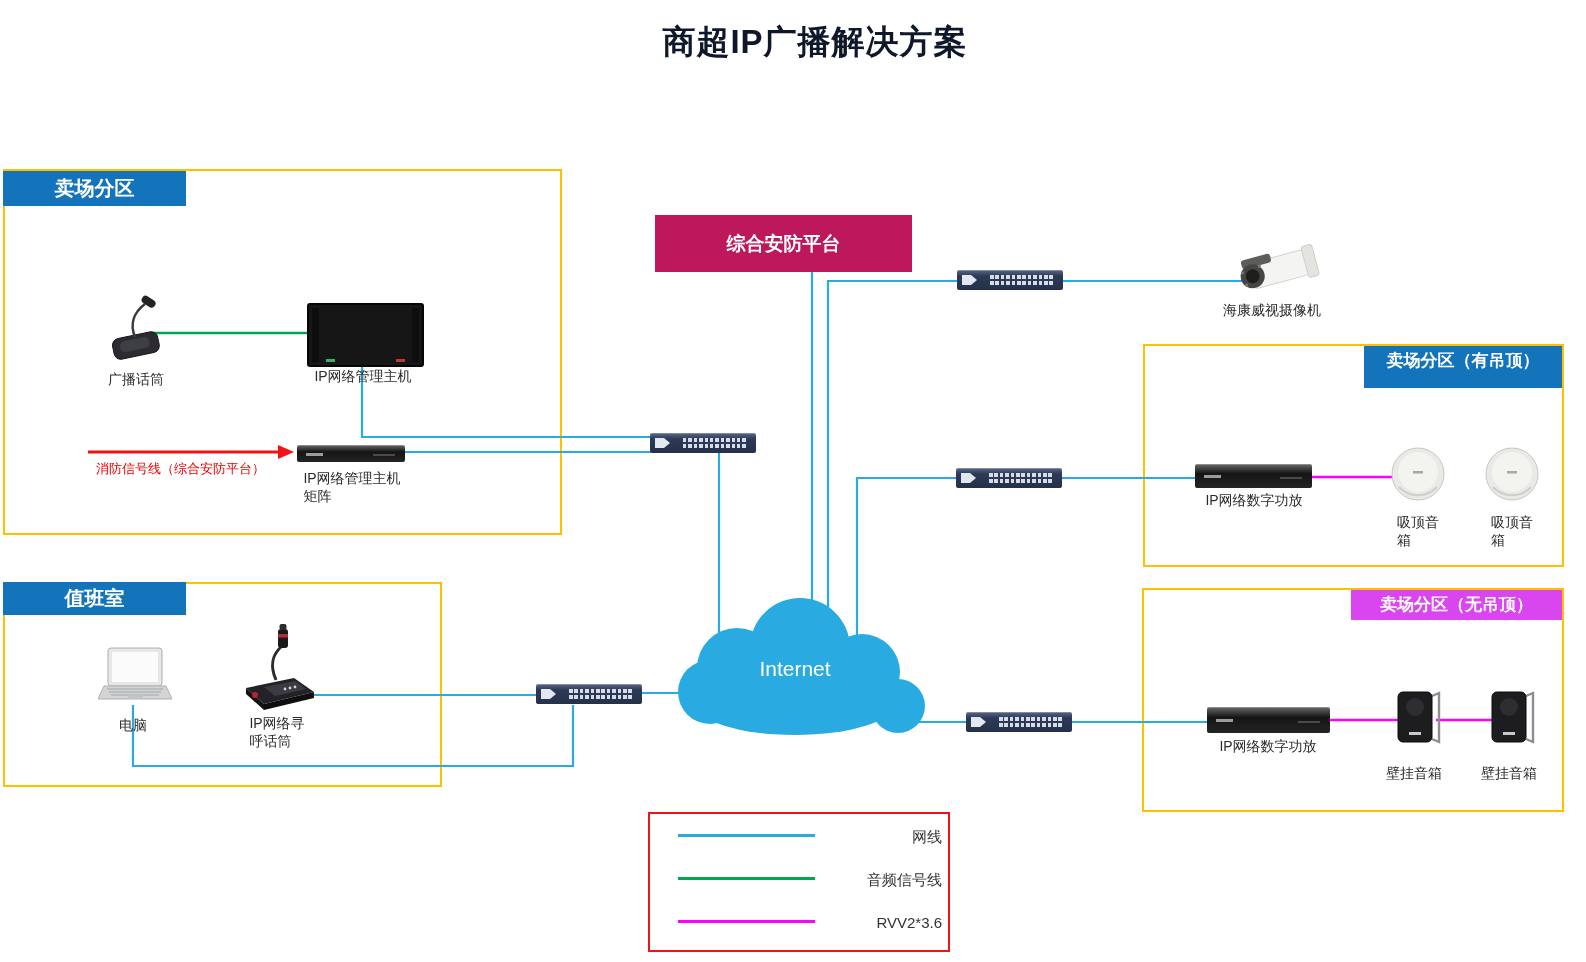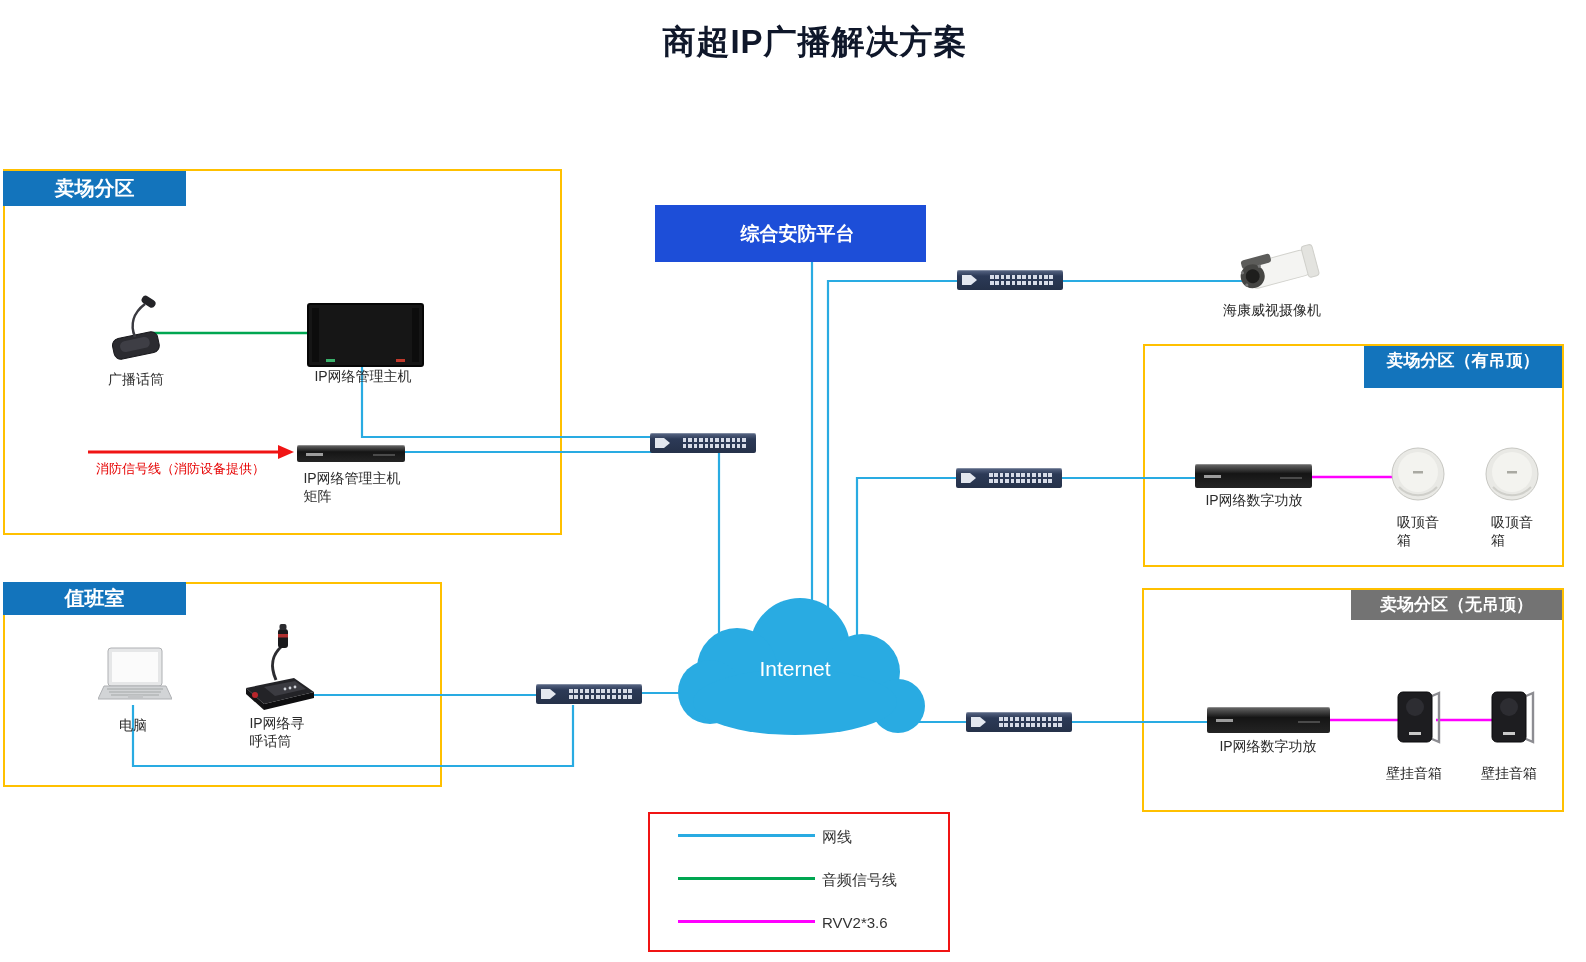--- a/index.html
+++ b/index.html
@@ -34,40 +34,40 @@
   .host{width:113px;height:60px;background:#161616;border:2px solid #060606;border-radius:3px;}
   .host .screen{position:absolute;left:13px;top:5px;right:13px;bottom:9px;border-radius:2px;
         background:radial-gradient(circle at 50% 42%,#6d9bd6 0%,#2e5globe 0%,#2e5a96 28%,#0c1d3f 60%,#05102a 100%);}
   .host .led-g{position:absolute;left:17px;bottom:3px;width:9px;height:3px;background:#39b06a;}
   .host .led-r{position:absolute;right:17px;bottom:3px;width:9px;height:3px;background:#c0392b;}
   .host .rail-l,.host .rail-r{position:absolute;top:3px;bottom:3px;width:7px;background:#0d0d0d;}
   .host .rail-l{left:3px}.host .rail-r{right:3px}
   
   .legend-box{position:absolute;border:2px solid #f01414;z-index:3;background:#fff;}
   .legend-swatch{position:absolute;height:3px;width:137px;z-index:4;}
-  .legend-label{position:absolute;z-index:4;font-size:15px;color:#333;width:120px;text-align:left;}
+  .legend-label{position:absolute;z-index:4;font-size:15px;color:#333;width:120px;text-align:right;}
 </style>
 </head>
 <body>
 
 <div id="stage">
 
   <div id="title">商超IP广播解决方案</div>
 
   <div class="group-box" style="left: 3px; top: 169px; width: 555px; height: 362px; border-color: rgb(255, 192, 0);"></div>
   <div class="group-box" style="left: 3px; top: 582px; width: 435px; height: 201px; border-color: rgb(255, 192, 0);"></div>
   <div class="group-box" style="left: 1143px; top: 344px; width: 417px; height: 219px; border-color: rgb(255, 192, 0);"></div>
   <div class="group-box" style="left: 1142px; top: 588px; width: 418px; height: 220px; border-color: rgb(255, 192, 0);"></div>
 
   <div class="sec-header" style="left: 3px; top: 171px; width: 183px; height: 35px; line-height: 35px; font-size: 20px; background-color: rgb(19, 116, 188);">卖场分区</div>
   <div class="sec-header" style="left: 3px; top: 582px; width: 183px; height: 33px; line-height: 33px; font-size: 20px; background-color: rgb(19, 116, 188);">值班室</div>
   <div class="sec-header" style="left: 1364px; top: 346px; width: 198px; height: 42px; line-height: 30px; font-size: 17px; background-color: rgb(19, 116, 188);">卖场分区（有吊顶）</div>
-  <div class="sec-header" style="left: 1351px; top: 590px; width: 211px; height: 30px; line-height: 30px; font-size: 17px; background-color: #737373;">卖场分区（无吊顶）</div>
-
-  <div class="platform" style="left: 655px; top: 205px; width: 257px; height: 57px; line-height: 57px; background-color: #1d4ed8; padding-left: 14px;">综合安防平台</div>
+  <div class="sec-header" style="left: 1351px; top: 590px; width: 211px; height: 30px; line-height: 30px; font-size: 17px; background-color: #d946ef;">卖场分区（无吊顶）</div>
+
+  <div class="platform" style="left: 655px; top: 215px; width: 257px; height: 57px; line-height: 57px; background-color: #be185d;">综合安防平台</div>
 
   <svg id="wires" width="1586" height="962">
 
     <g fill="none" stroke-width="2.2" stroke="#29abe2">
       <polyline points="362,363 362,437 652,437"></polyline>
       <polyline points="403,452 652,452"></polyline>
       <polyline points="719,453 719,640"></polyline>
       <polyline points="812,262 812,612"></polyline>
       <polyline points="957,281 828,281 828,615"></polyline>
       <polyline points="1063,281 1244,281"></polyline>
@@ -115,21 +115,21 @@
     <div class="rail-r"></div>
     <div class="screen"></div>
     <div class="led-g"></div>
     <div class="led-r"></div>
   </div>
   <div class="dlabel" style="left:363px;top:367px;">IP网络管理主机</div>
 
   <div class="device rackbar" style="left:297px;top:445px;width:108px;height:17px;"></div>
   <div class="dlabel" style="left:352px;top:469px;">IP网络管理主机
 矩阵</div>
-  <div class="fire-note" style="left:96px;top:460px;">消防信号线（消防设备提供）</div>
+  <div class="fire-note" style="left:96px;top:460px;">消防信号线（综合安防平台）</div>
 
   <div class="device switch" style="left:650px;top:433px;">
       <div class="ports"></div>
     </div>
   <div class="device switch" style="left:957px;top:270px;">
       <div class="ports"></div>
     </div>
   <div class="device switch" style="left:956px;top:468px;">
       <div class="ports"></div>
     </div>

